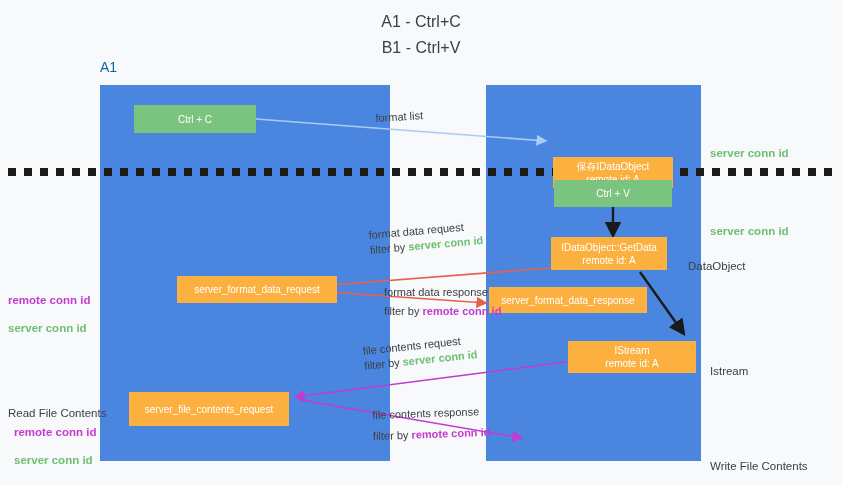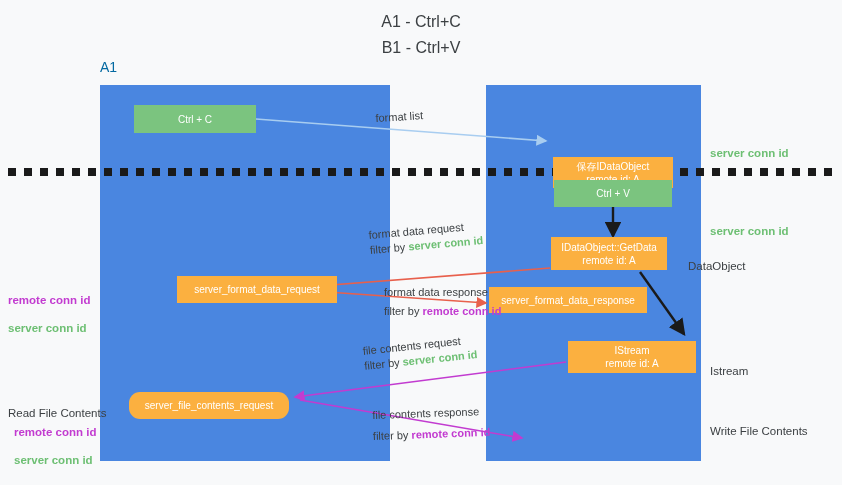--- a/index.html
+++ b/index.html
@@ -138,38 +138,38 @@
   </div>
 
   <div class="box orange" style="left:129px;top:276px;width:160px;height:27px;margin-left:48px;">
     <span>server_format_data_request</span>
   </div>
 
   <div class="box orange" style="left:489px;top:287px;width:158px;height:26px;">
     <span>server_format_data_response</span>
   </div>
 
-  <div class="box orange" style="left:129px;top:392px;width:160px;height:27px;border-radius:11px;">
+  <div class="box orange" style="left:129px;top:392px;width:160px;height:34px;">
     <span>server_file_contents_request</span>
   </div>
 
 
   <div class="side" style="left:710px;top:132px;">
     <span class="green-t">server conn id</span>
   </div>
   <div class="side" style="left:710px;top:210px;">
     <span class="green-t">server conn id</span>
   </div>
   <div class="side dark" style="left:688px;top:245px;">
     <span>DataObject</span>
   </div>
   <div class="side dark" style="left:710px;top:350px;">
     <span>Istream</span>
   </div>
-  <div class="side dark" style="left:710px;top:410px;">
+  <div class="side dark" style="left:710px;top:445px;">
     <span>Write File Contents</span>
   </div>
 
   <div class="side" style="left:8px;top:279px;text-align:left;">
     <span class="purple-t">remote conn id</span><br>
     <span class="green-t">server conn id</span>
   </div>
 
   <div class="side dark" style="left:8px;top:392px;">
     <span>Read File Contents</span>

